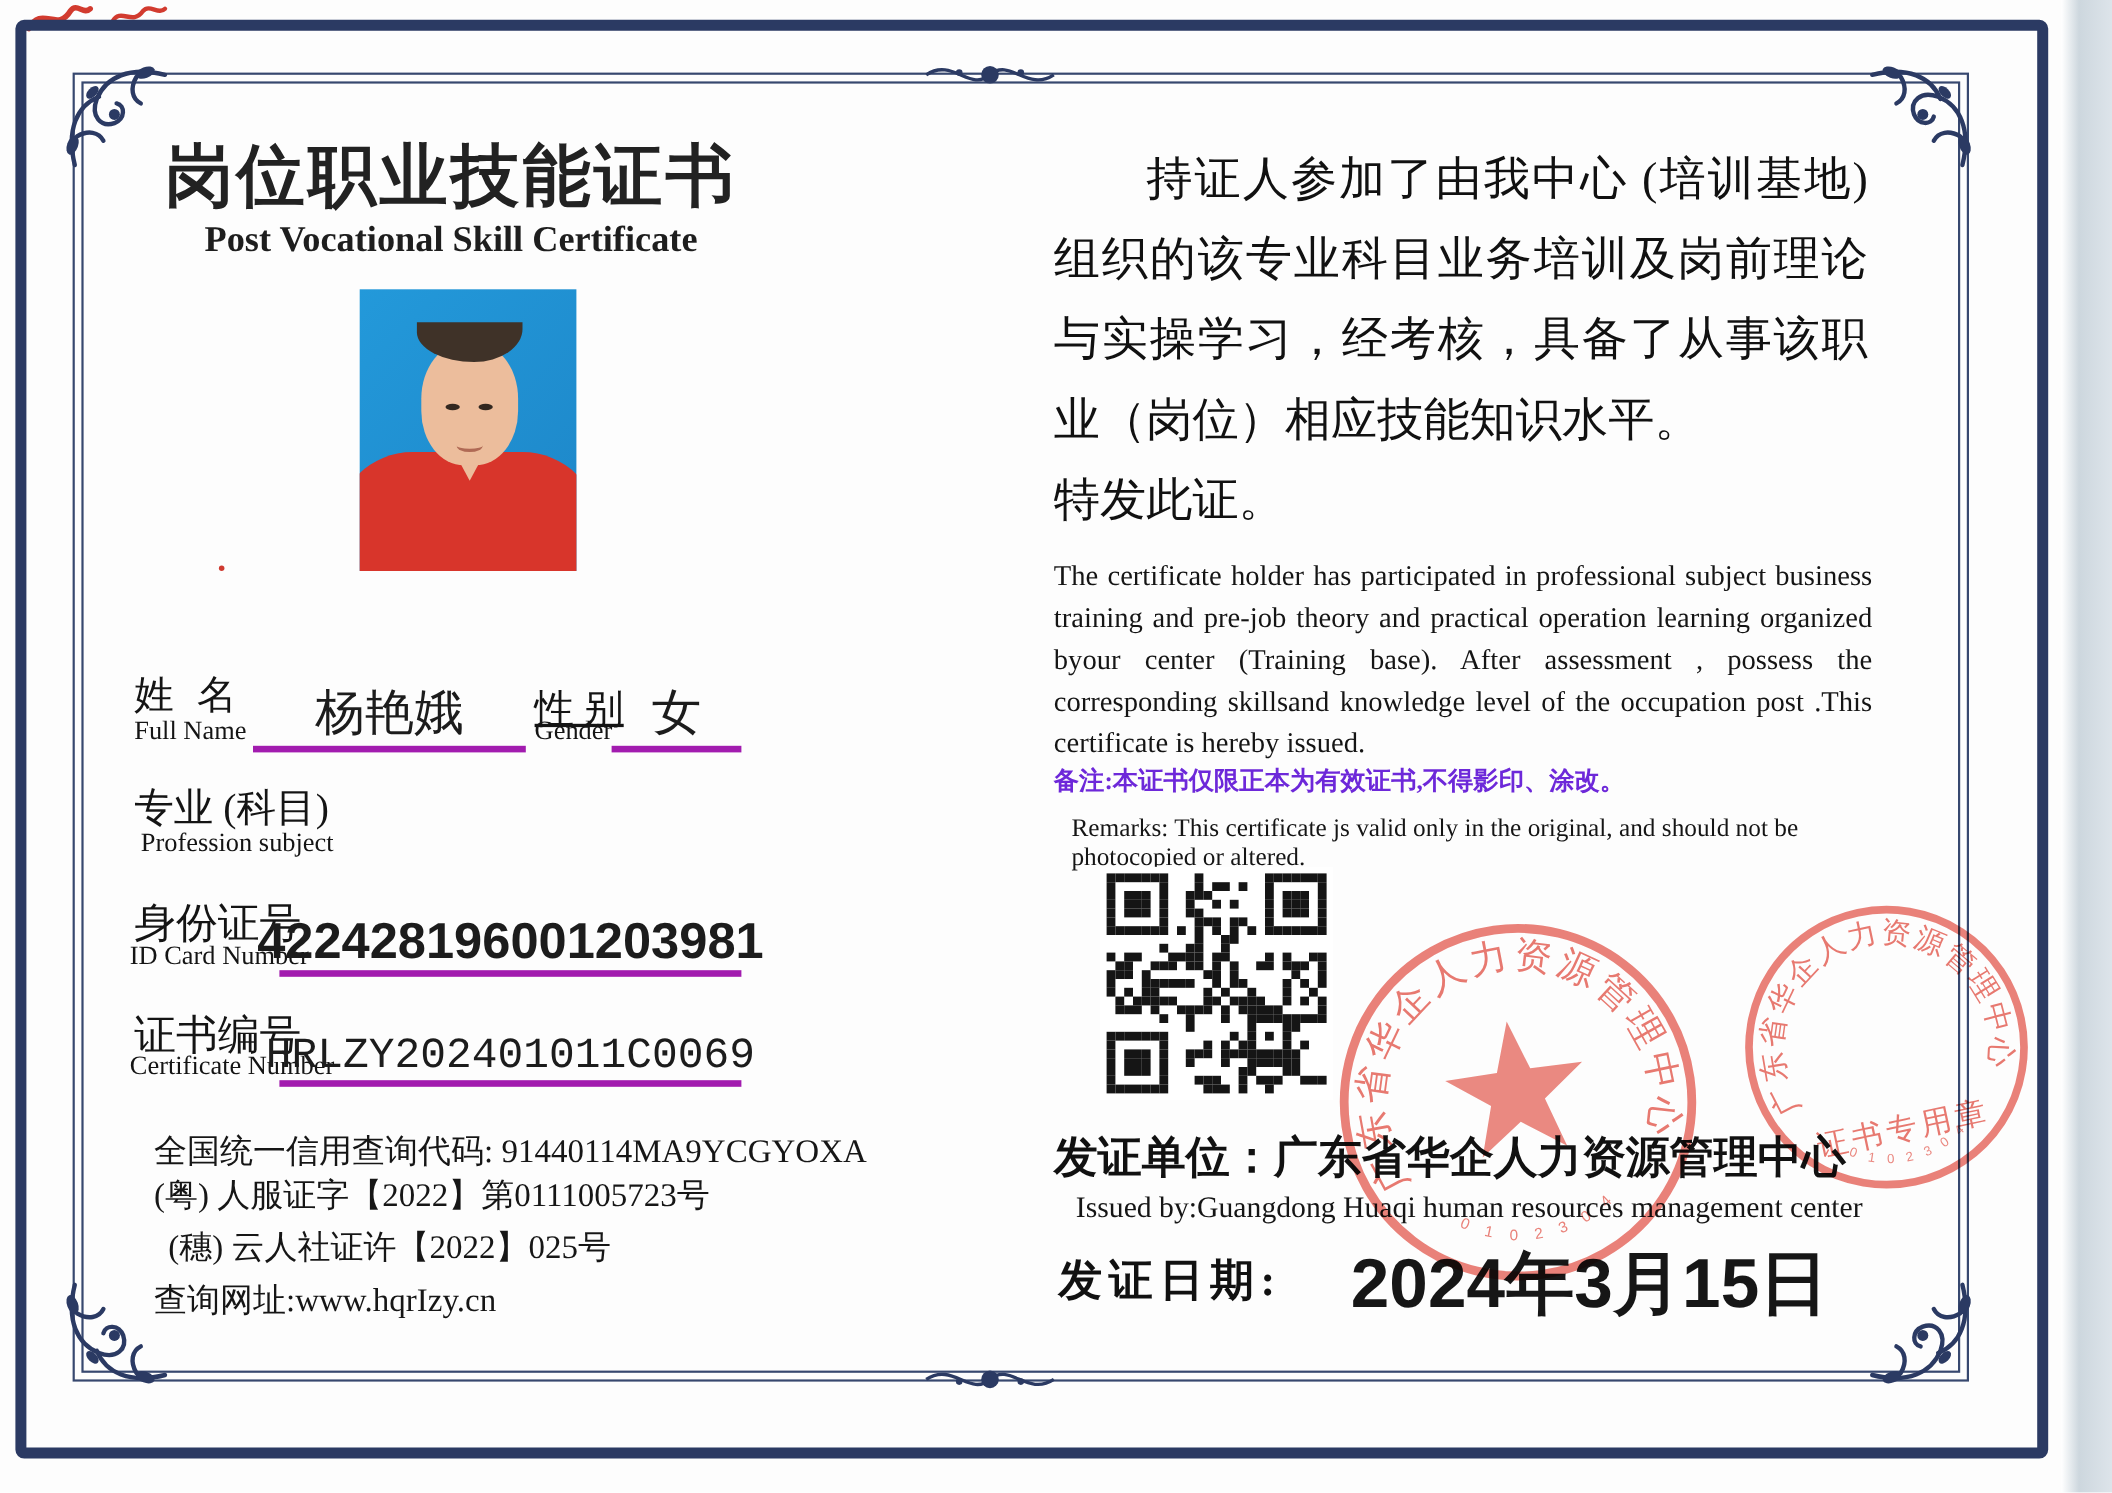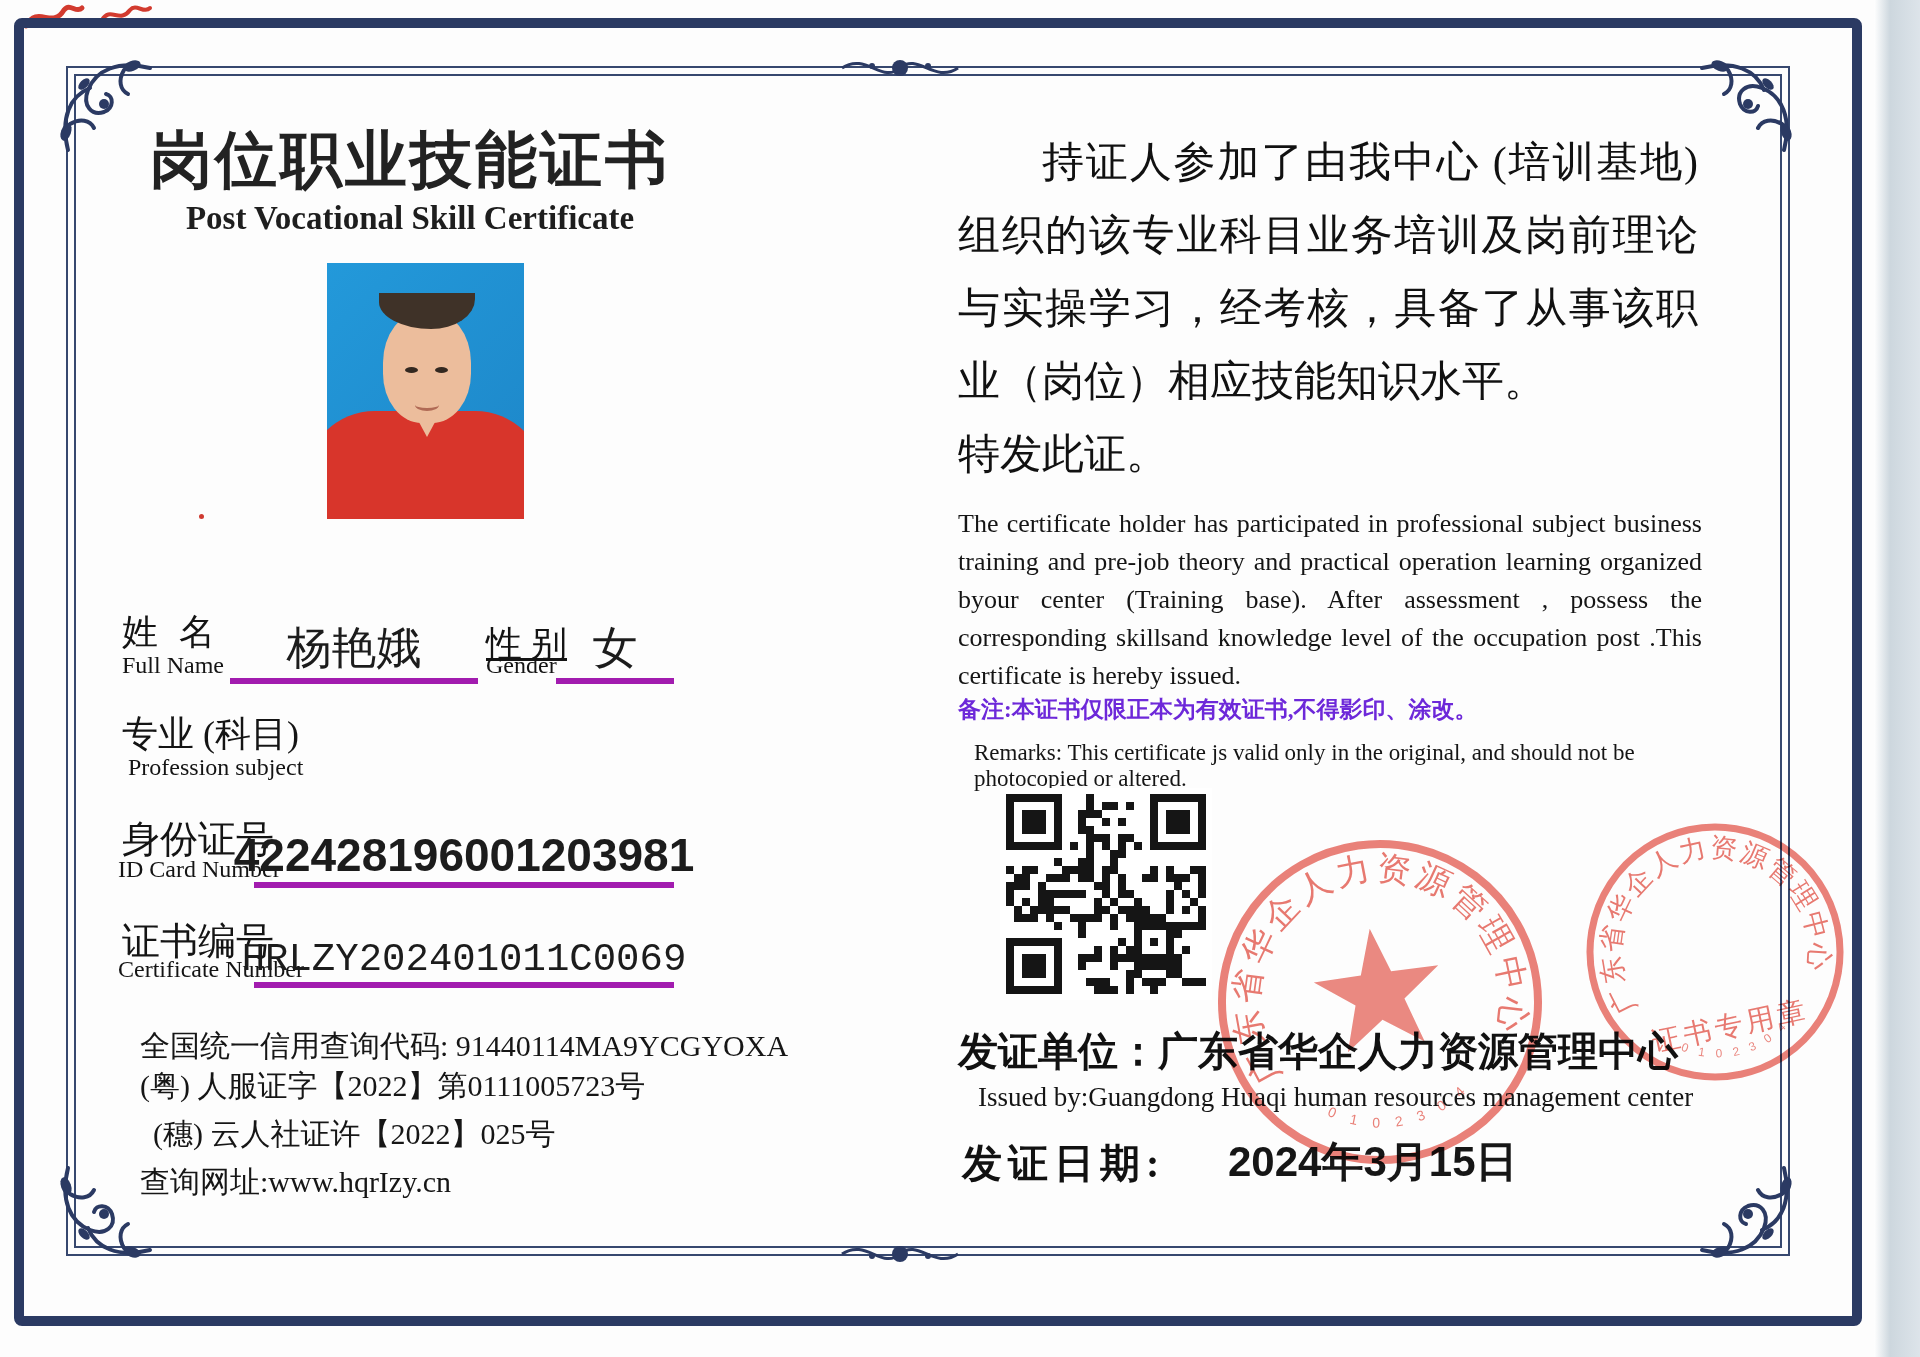--- a/index.html
+++ b/index.html
@@ -64,22 +64,22 @@
   .cl3{top:353px;text-align-last:auto;}
   .cl4{top:426px;text-align-last:auto;}
   .body-en{position:absolute;left:958px;top:505px;width:744px;font-size:26px;line-height:38px;
         text-align:justify;color:#151515;}
   .remark-cn{position:absolute;left:958px;top:694px;width:760px;font-size:23px;font-weight:600;color:#6d28d9;}
   .remark-en{position:absolute;left:958px;top:740px;width:760px;font-size:23px;color:#151515;margin-left:16px;}
   .qr{position:absolute;left:1000px;top:788px;width:212px;height:212px;background:#fff;}
   .issuer-cn{position:absolute;left:958px;top:1024px;font-size:40px;font-weight:600;color:#111;}
   .issuer-en{position:absolute;left:978px;top:1082px;font-size:27px;color:#151515;}
   .date-label{position:absolute;left:962px;top:1136px;font-size:40px;font-weight:600;letter-spacing:6px;color:#111;}
-  .date-value{position:absolute;left:1228px;top:1124px;font-size:42px;font-weight:bold;
-        font-family:"Liberation Sans",sans-serif;color:#161616;margin-top:10px;}
+  .date-value{position:absolute;left:1228px;top:1124px;font-size:63px;font-weight:bold;
+        font-family:"Liberation Sans",sans-serif;color:#161616;}
   
   .stamp{position:absolute;mix-blend-mode:multiply;opacity:0.88;}
   .stamp1{left:1200px;top:822px;width:360px;height:360px;transform:rotate(-8deg);}
   .stamp2{left:1575px;top:812px;width:280px;height:280px;transform:rotate(-12deg);}
 </style>
 </head>
 <body>
 
 <div class="page">
 

